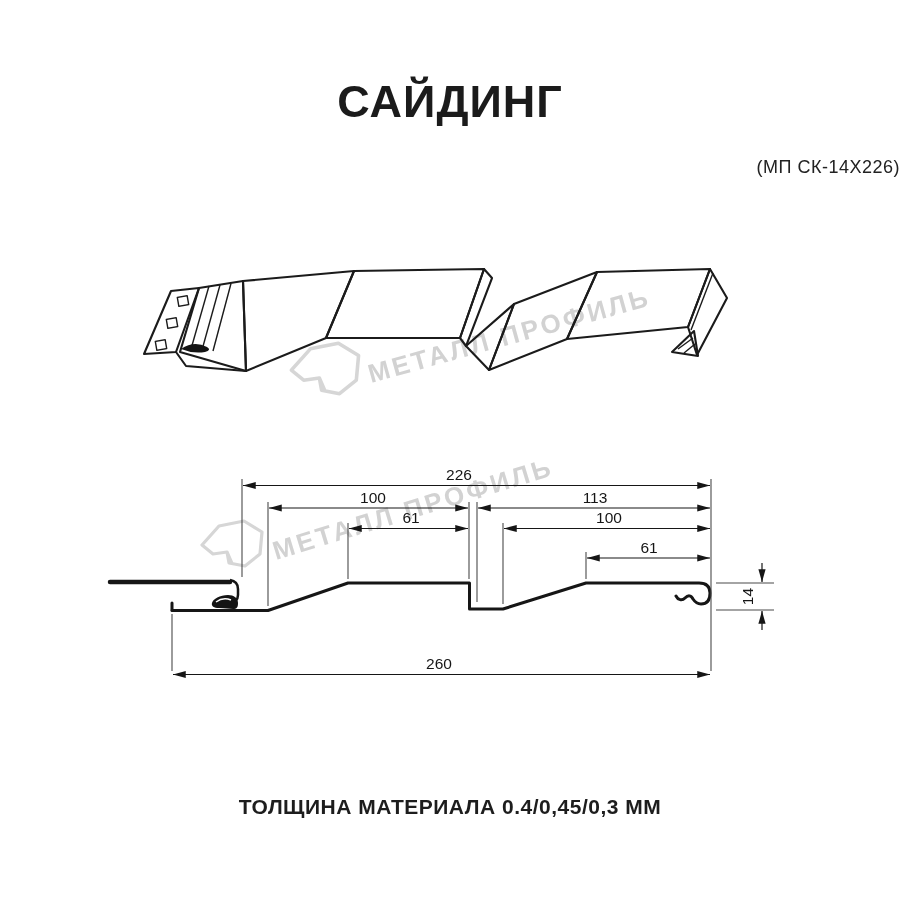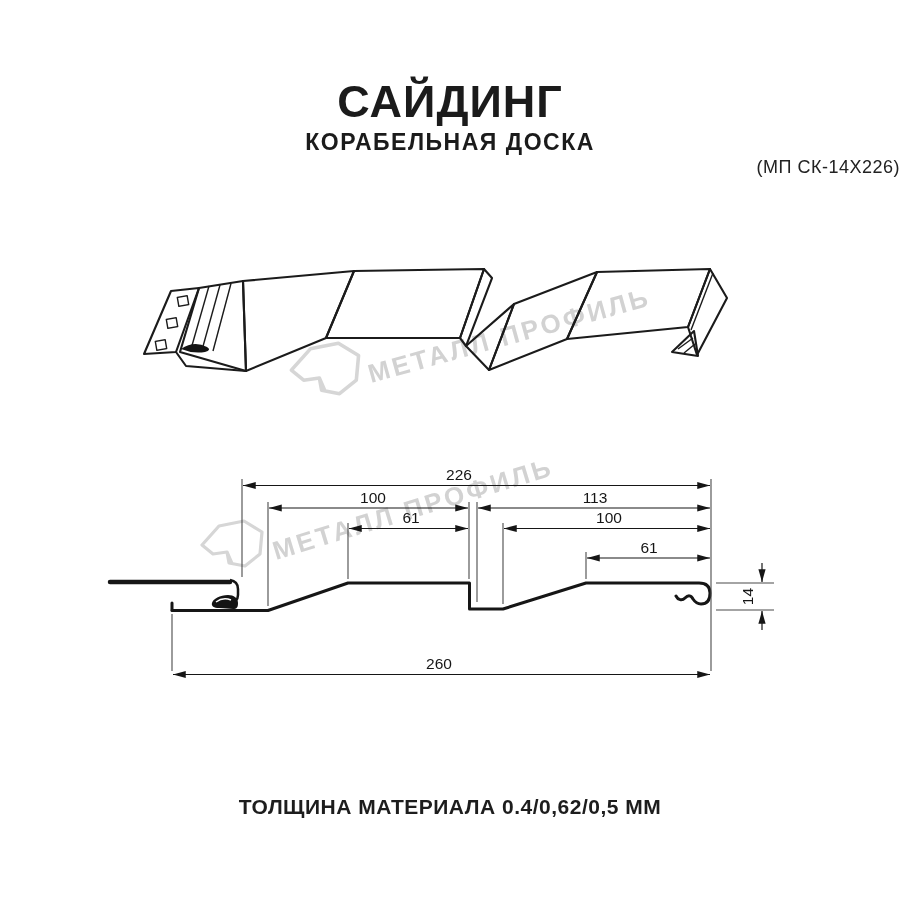--- a/index.html
+++ b/index.html
@@ -22,21 +22,20 @@
   .dimtxt{font-family:"Liberation Sans","DejaVu Sans",sans-serif;font-size:15.5px;fill:#161616;text-anchor:middle;}
   .wmtxt{font-family:"Liberation Sans","DejaVu Sans",sans-serif;font-size:26px;font-weight:bold;letter-spacing:3px;fill:#d2d2d2;}
   .wmlogo{fill:none;stroke:#d6d6d6;stroke-width:3.2;stroke-linejoin:round;}
 </style>
 </head>
 <body>
 
 <div class="page">
 
   <div class="hdr title">САЙДИНГ</div>
-  <div class="hdr subtitle">КОРАБЕЛЬНАЯ ДОСКА</div>
   <div class="hdr code">(МП СК-14Х226)</div>
 
   <svg class="art" width="900" height="900" viewBox="0 0 900 900">
     <defs>
       <marker id="arr" viewBox="0 0 12 8" refX="12" refY="4" markerWidth="13" markerHeight="8.5" orient="auto-start-reverse" markerUnits="userSpaceOnUse">
         <path d="M12,4 L0,0.6 L0,7.4 Z" fill="#161616"></path>
       </marker>
     </defs>
 
     <g>
@@ -147,14 +146,14 @@
         <line class="dim" x1="762" y1="630" x2="762" y2="611" marker-end="url(#arr)"></line>
         <text class="dimtxt" transform="translate(752.5,596.5) rotate(-90)">14</text>
       </g>
       <g>
         <line class="dim" x1="173" y1="674.5" x2="710" y2="674.5" marker-start="url(#arr)" marker-end="url(#arr)"></line>
         <text class="dimtxt" x="439" y="669">260</text>
       </g>
     </g>
   </svg>
 
-  <div class="hdr footer">ТОЛЩИНА МАТЕРИАЛА 0.4/0,62/0,5 ММ</div>
+  <div class="hdr footer">ТОЛЩИНА МАТЕРИАЛА 0.4/0,45/0,3 ММ</div>
 </div>
 
 </body></html>

